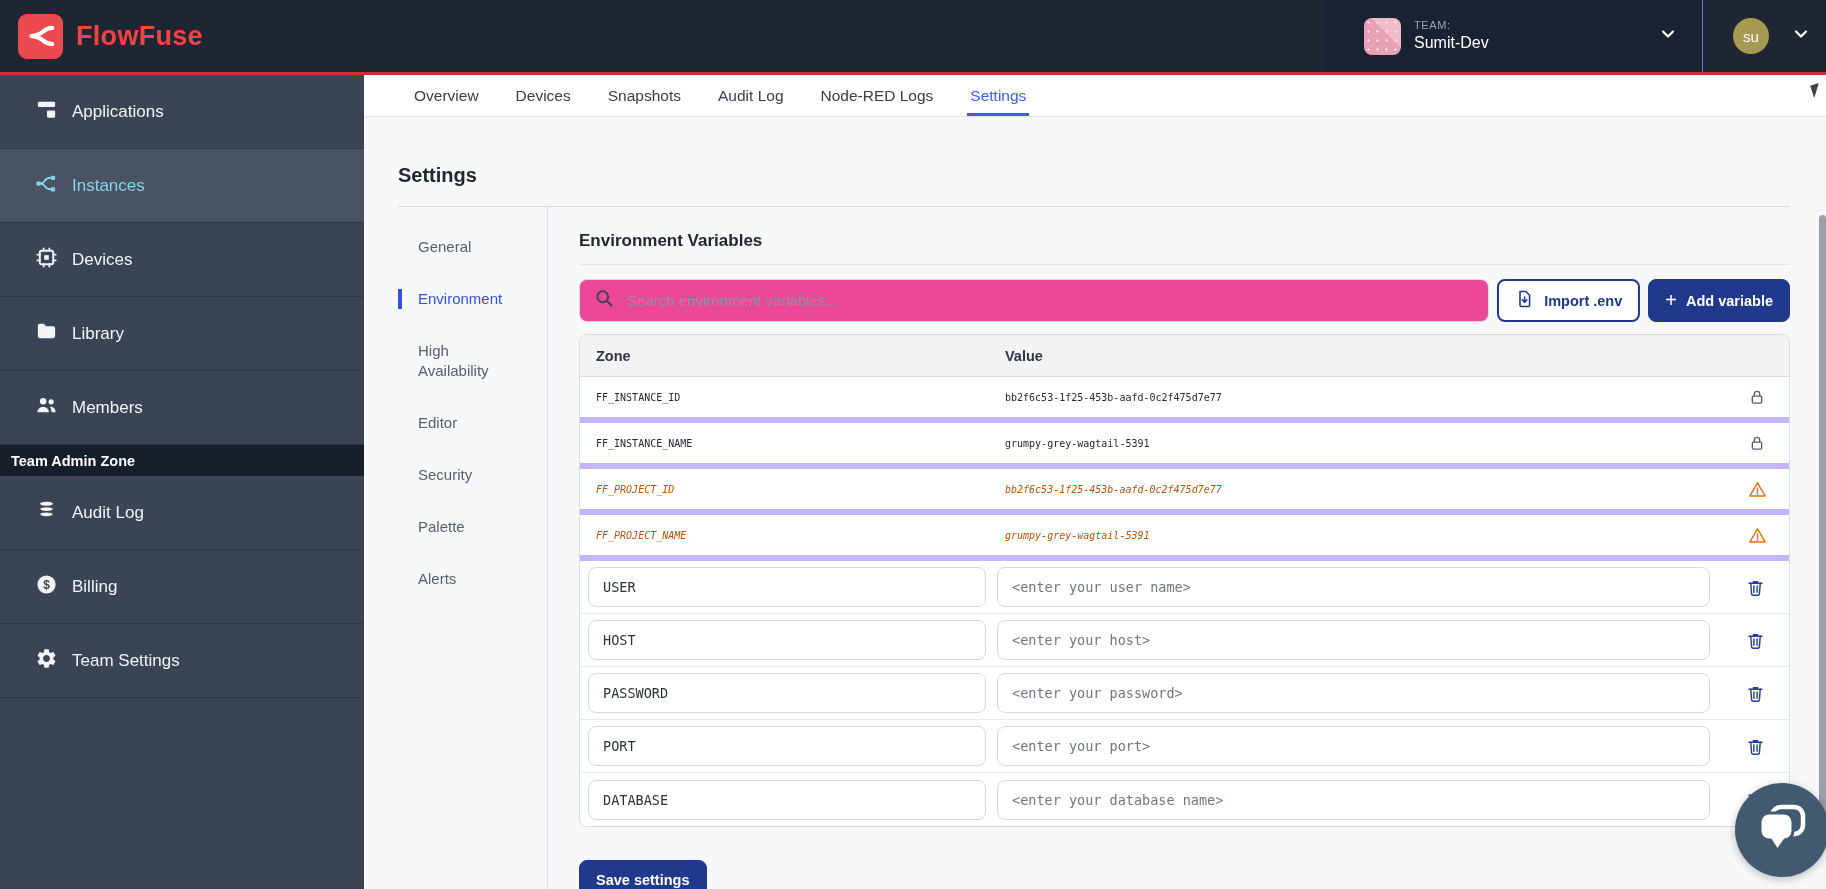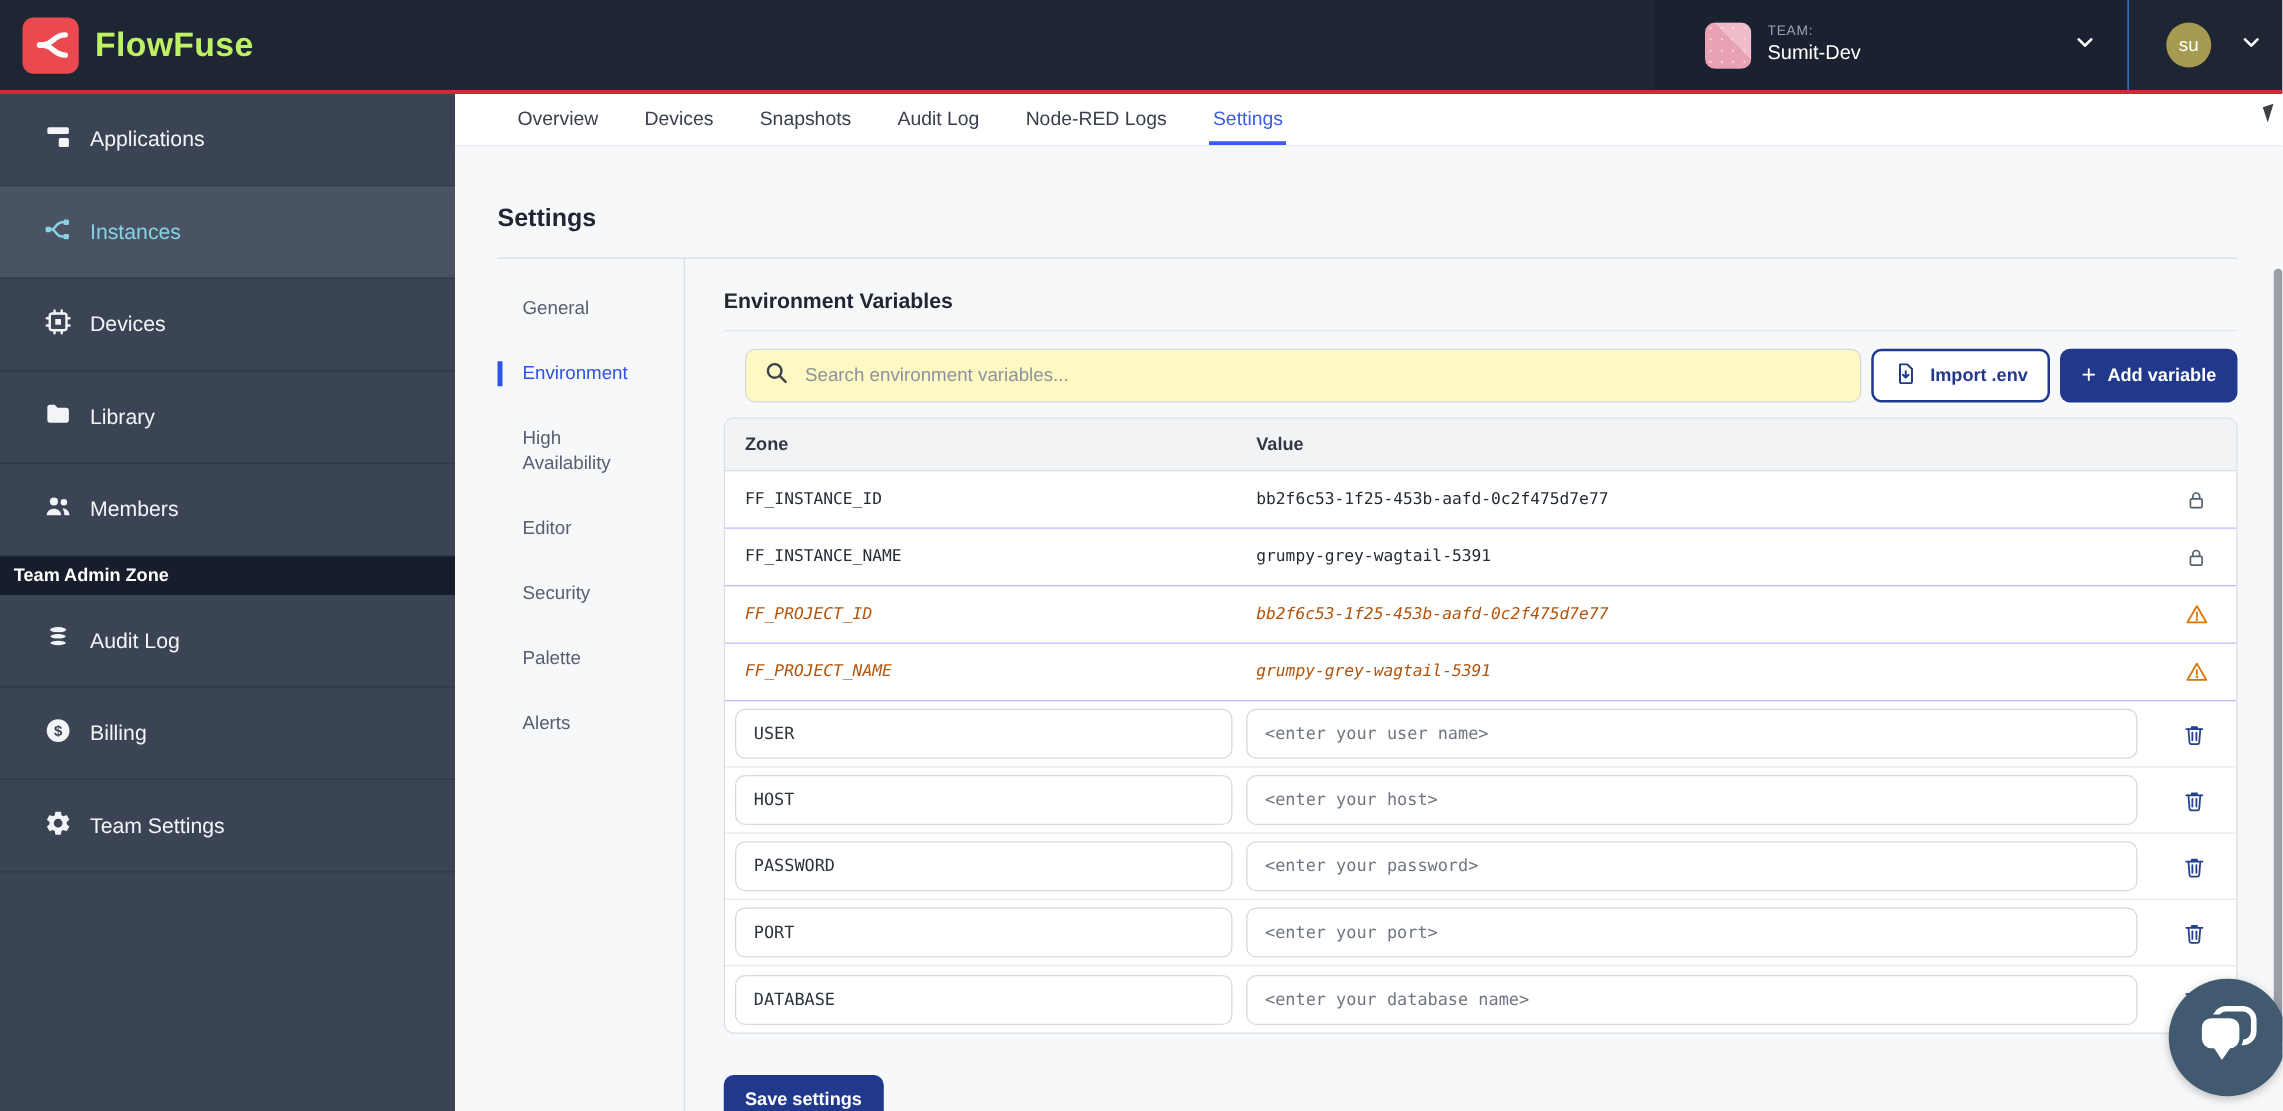--- a/index.html
+++ b/index.html
@@ -17,21 +17,21 @@
     background:var(--header-bg,#1e2634);
     border-bottom:3px solid var(--accent-red,#dc2633);
     display:flex; justify-content:space-between; align-items:stretch; z-index:20;
   }
   .brand { display:flex; align-items:center; gap:13px; padding-left:18px; cursor:pointer; }
   .logo-mark {
     width:45px; height:45px; border-radius:9px;
     background:var(--brand-red,#e9494f);
     display:grid; place-items:center;
   }
-  .brand-name { color:#bef264; font-size:27px; font-weight:700; letter-spacing:.3px; }
+  .brand-name { color:#ef4444; font-size:27px; font-weight:700; letter-spacing:.3px; }
   .header-right { display:flex; align-items:stretch; }
   .team-selector {
     width:378px; background:#1a2231; display:flex; align-items:center;
     padding:0 24px 0 40px; gap:13px; cursor:pointer;
   }
   .team-avatar {
     width:37px; height:37px; border-radius:8px; flex:0 0 auto;
     background:
       radial-gradient(#f7dde3 16%, transparent 17%) 0 0/9px 9px,
       linear-gradient(45deg, #e8a2b4 0 60%, #f0bcc9 0) #e8a2b4;
@@ -84,22 +84,22 @@
   }
   .snav-item .snav-label { display:block; max-width:96px; }
   .snav-item.active { color:var(--nav-active,#2f52e8); border-left-color:var(--nav-active,#2f52e8); }
 
   .settings-main { flex:1; border-left:1px solid #d9dde3; padding:24px 0 0 31px; min-height:660px; }
   .section-title { margin:0; font-size:17px; font-weight:700; color:#202733; }
   .h2-rule { border:none; border-top:1px solid #e2e5ea; margin:13px 0 0; }
 
   .toolbar { display:flex; gap:8px; margin-top:14px; height:43px; }
   .search-box {
-    flex:1; background:#fef9c3; border:1px solid #d4d9de; border-radius:8px;
-    display:flex; align-items:center; gap:10px; padding:0 14px;margin-left:17px;
+    flex:1; background:#ec4899; border:1px solid #d4d9de; border-radius:8px;
+    display:flex; align-items:center; gap:10px; padding:0 14px;
   }
   .search-box input {
     flex:1; border:none; outline:none; font-size:15px; color:#333a44; background:transparent;
     font-family:"Liberation Sans", sans-serif;
   }
   .search-box input::placeholder { color:#8d939e; }
   .btn { border-radius:8px; font-weight:700; font-size:14.5px; cursor:pointer;
          display:flex; align-items:center; gap:9px; padding:0 16px; font-family:inherit; }
   .btn-outline { background:#fff; border:2px solid var(--navy,#21398c); color:var(--navy,#21398c); }
   .btn-solid { background:var(--navy,#21398c); border:1px solid var(--navy,#21398c); color:#fff; }
@@ -107,22 +107,22 @@
 
   
   .env-table { margin-top:12px; background:#fff; border:1px solid #d9dde2; border-radius:8px; overflow:hidden; }
   .t-head {
     display:grid; grid-template-columns:409px 1fr 64px; align-items:center;
     height:42px; padding-left:16px; background:#f2f3f5; border-bottom:1px solid #d9dde2;
     font-size:14.5px; font-weight:700; color:#2f3844;
   }
   .t-row {
     display:grid; grid-template-columns:409px 1fr 64px; align-items:center;
-    height:46px; padding-left:16px; border-bottom:1px solid #c4b5fd;
-    font-family:"DejaVu Sans Mono", monospace; font-size:13px; color:#242b35;
+    height:46px; padding-left:16px; border-bottom:6px solid #c4b5fd;
+    font-family:"DejaVu Sans Mono", monospace; font-size:10px; color:#242b35;
   }
   .t-row.deprecated { color:var(--warning,#b45309); font-style:italic; }
   .cell-icon { justify-self:center; display:grid; place-items:center; }
   .e-row {
     display:grid; grid-template-columns:398px 1fr 68px; column-gap:11px; align-items:center;
     height:53px; padding-left:8px; border-bottom:1px solid #e7eaee;
   }
   .e-row:last-child { border-bottom:none; }
   .env-input {
     width:100%; height:40px; border:1px solid #d4d9de; border-radius:8px; background:#fff;

